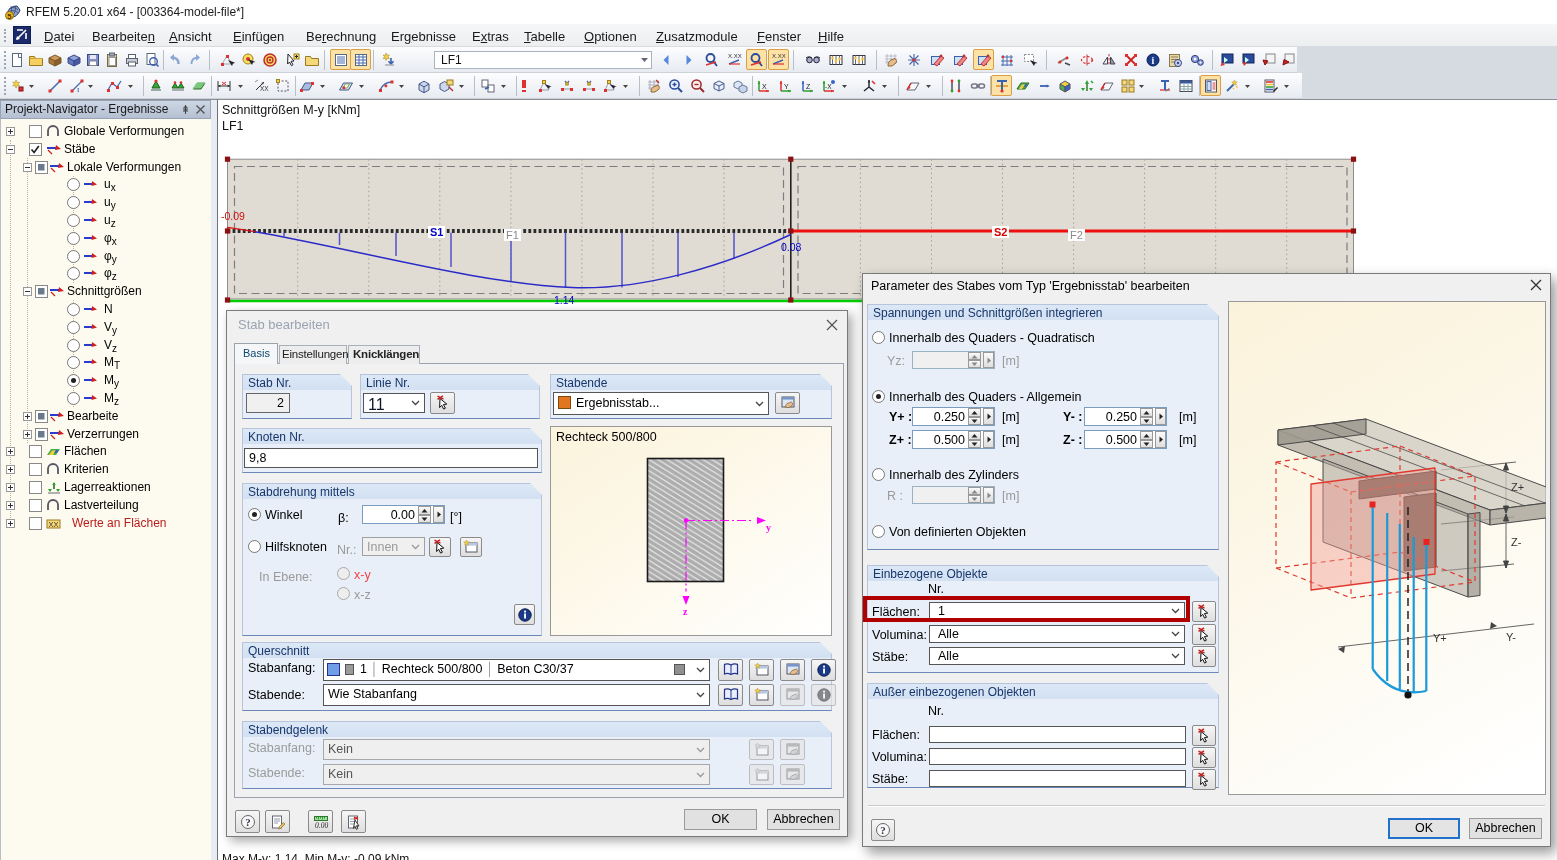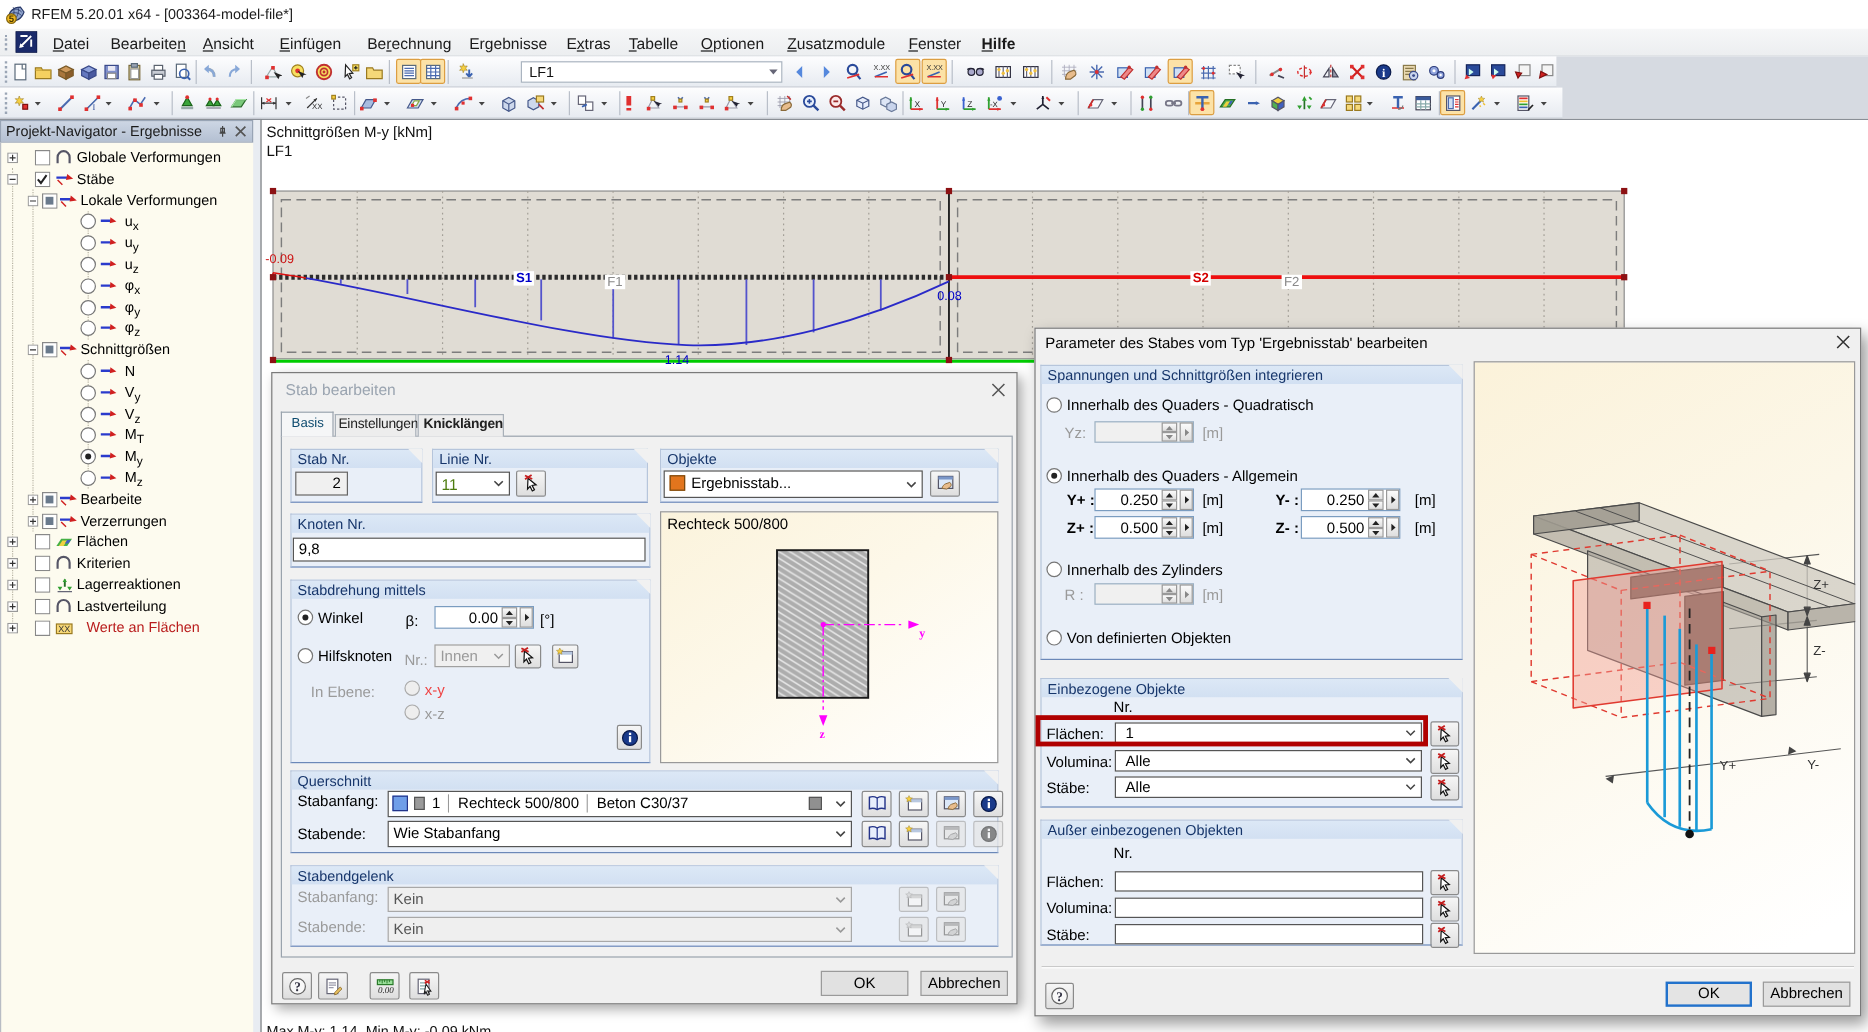--- a/index.html
+++ b/index.html
@@ -31,21 +31,21 @@
 <div style="position:absolute;left:92px;top:29px;white-space:nowrap;font-size:13px;color:#1a1a1a;">Bearbeite<u>n</u></div>
 <div style="position:absolute;left:169px;top:29px;white-space:nowrap;font-size:13px;color:#1a1a1a;"><u>A</u>nsicht</div>
 <div style="position:absolute;left:233px;top:29px;white-space:nowrap;font-size:13px;color:#1a1a1a;"><u>E</u>infügen</div>
 <div style="position:absolute;left:306px;top:29px;white-space:nowrap;font-size:13px;color:#1a1a1a;">Be<u>r</u>echnung</div>
 <div style="position:absolute;left:391px;top:29px;white-space:nowrap;font-size:13px;color:#1a1a1a;">Er<u>g</u>ebnisse</div>
 <div style="position:absolute;left:472px;top:29px;white-space:nowrap;font-size:13px;color:#1a1a1a;">E<u>x</u>tras</div>
 <div style="position:absolute;left:524px;top:29px;white-space:nowrap;font-size:13px;color:#1a1a1a;"><u>T</u>abelle</div>
 <div style="position:absolute;left:584px;top:29px;white-space:nowrap;font-size:13px;color:#1a1a1a;"><u>O</u>ptionen</div>
 <div style="position:absolute;left:656px;top:29px;white-space:nowrap;font-size:13px;color:#1a1a1a;"><u>Z</u>usatzmodule</div>
 <div style="position:absolute;left:757px;top:29px;white-space:nowrap;font-size:13px;color:#1a1a1a;"><u>F</u>enster</div>
-<div style="position:absolute;left:818px;top:29px;white-space:nowrap;font-size:13px;color:#1a1a1a;font-weight:bold;"><u>H</u>ilfe</div>
+<div style="position:absolute;left:818px;top:29px;white-space:nowrap;font-size:13px;color:#1a1a1a;"><u>H</u>ilfe</div>
 <div style="left:0px;top:47px;width:1557px;height:52px;background:#d6dae1;"></div>
 <div style="left:0px;top:47px;width:1297px;height:26px;background:linear-gradient(#fdfdfe,#e7ebf1);border-bottom:1px solid #cdd2d9;"></div>
 <div style="left:0px;top:73px;width:1302px;height:26px;background:linear-gradient(#fdfdfe,#e7ebf1);border-bottom:1px solid #cdd2d9;"></div>
 <div style="left:4px;top:51px;width:3px;height:18px;border-left:2px dotted #9aa5b5;"></div>
 <div style="left:4px;top:77px;width:3px;height:18px;border-left:2px dotted #9aa5b5;"></div>
 <svg style="position:absolute;left:9.0px;top:52.0px;" width="16" height="16" viewBox="0 0 16 16">
       <rect x="3.5" y="1.5" width="9" height="13" fill="#fff" stroke="#5a6a7a"></rect>
       <path d="M9.5 1.5v4h3" fill="none" stroke="#5a6a7a"></path>
     </svg>
 <svg style="position:absolute;left:28.0px;top:52.0px;" width="16" height="16" viewBox="0 0 16 16">
@@ -901,32 +901,32 @@
       <div style="position:absolute;left:250px;top:396px;white-space:nowrap;font-size:12.5px;color:#000;width:34px;text-align:right;">2</div>
       <div style="left:360px;top:374px;width:180px;height:45px;background:#e9eff8;border:1px solid #b6c5db;border-bottom:1px solid #6b88b8;"></div>
       <div style="left:361px;top:375px;width:178px;height:15px;background:linear-gradient(#dce8f6,#d2e0f2);"></div>
       <div style="position:absolute;left:528px;top:374px;width:0;height:0;border-top:12px solid #f1f1f1;border-left:12px solid transparent;z-index:2;"></div>
       <div style="position:absolute;left:366px;top:376px;white-space:nowrap;font-size:12px;color:#17366b;z-index:3;">Linie Nr.</div>
       <div style="left:363px;top:393px;width:62px;height:20px;background:#fff;border:1px solid #555;">
         <svg class="chev" width="9" height="8" viewBox="0 0 9 8">
           <path d="M1 2l3.5 3.5L8 2" fill="none" stroke="#444" stroke-width="1.3"></path>
         </svg>
       </div>
-      <div style="position:absolute;left:368px;top:396px;white-space:nowrap;font-size:13px;color:#4d7c0f;">11</div>
+      <div style="position:absolute;left:368px;top:396px;white-space:nowrap;font-size:16px;color:#0f172a;">11</div>
       <div class="btn" style="left:430px;top:392px;width:25px;height:22px;"></div>
       <div style="left:430px;top:392px;width:25px;height:22px;">
         <svg width="16" height="16" viewBox="0 0 16 16" style="position:absolute;left:50%;top:50%;margin:-8px 0 0 -8px;">
           <path d="M5 3.5l6.8 5.6-3.4.4 2 3.7-1.8.9-1.9-3.8-2.1 2.3z" fill="#fff" stroke="#111" stroke-width="1"></path>
           <path d="M2.5 1.2l6 3M8 0.8l-5.5 3.6" stroke="#c41f1f" stroke-width="1.5"></path>
         </svg>
       </div>
       <div style="left:550px;top:374px;width:282px;height:45px;background:#e9eff8;border:1px solid #b6c5db;border-bottom:1px solid #6b88b8;"></div>
       <div style="left:551px;top:375px;width:280px;height:15px;background:linear-gradient(#dce8f6,#d2e0f2);"></div>
       <div style="position:absolute;left:820px;top:374px;width:0;height:0;border-top:12px solid #f1f1f1;border-left:12px solid transparent;z-index:2;"></div>
-      <div style="position:absolute;left:556px;top:376px;white-space:nowrap;font-size:12px;color:#17366b;z-index:3;">Objekte</div>
+      <div style="position:absolute;left:556px;top:376px;white-space:nowrap;font-size:12px;color:#17366b;z-index:3;">Stabende</div>
       <div style="left:553px;top:392px;width:216px;height:23px;background:#fff;border:1px solid #555;">
         <svg class="chev" width="9" height="8" viewBox="0 0 9 8">
           <path d="M1 2l3.5 3.5L8 2" fill="none" stroke="#444" stroke-width="1.3"></path>
         </svg>
       </div>
       <div style="left:558px;top:396px;width:13px;height:13px;background:#e2751d;border:1px solid #7a4a10;"></div>
       <div style="position:absolute;left:576px;top:396px;white-space:nowrap;font-size:12.5px;color:#000;">Ergebnisstab...</div>
       <div class="btn" style="left:775px;top:392px;width:25px;height:22px;"></div>
       <div style="left:775px;top:392px;width:25px;height:22px;">
         <svg width="16" height="16" viewBox="0 0 16 16" style="position:absolute;left:50%;top:50%;margin:-8px 0 0 -8px;">

